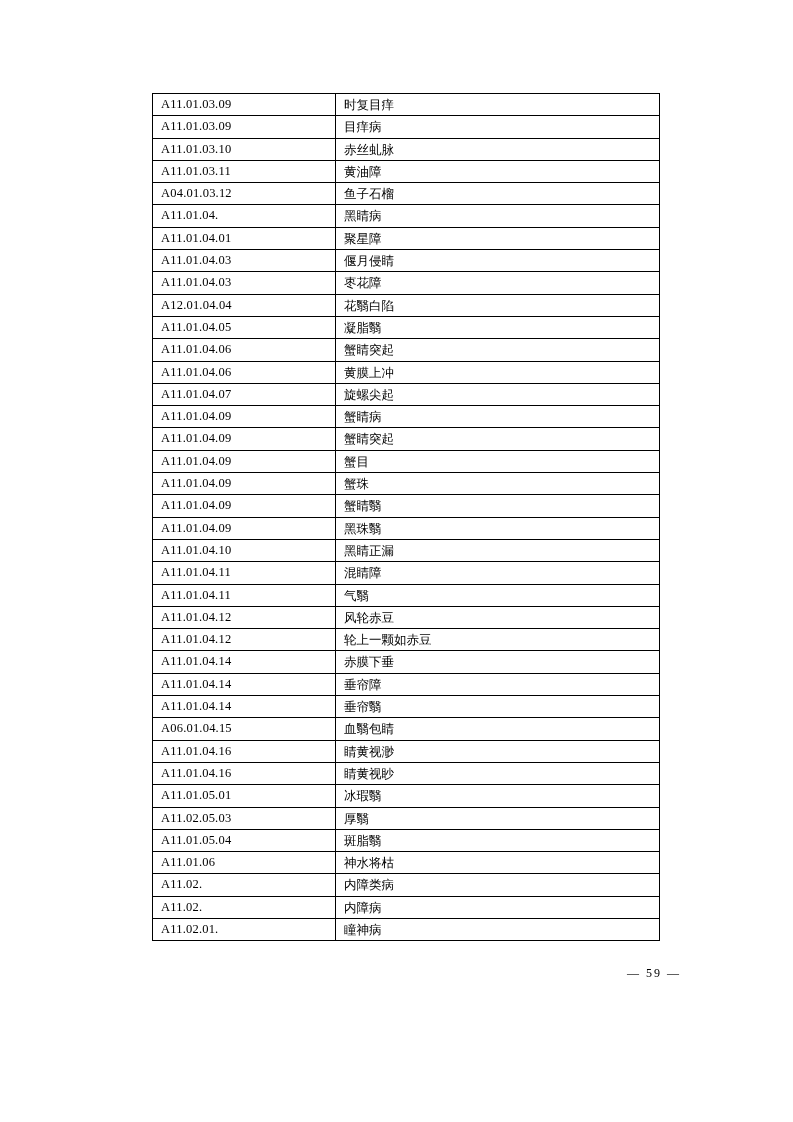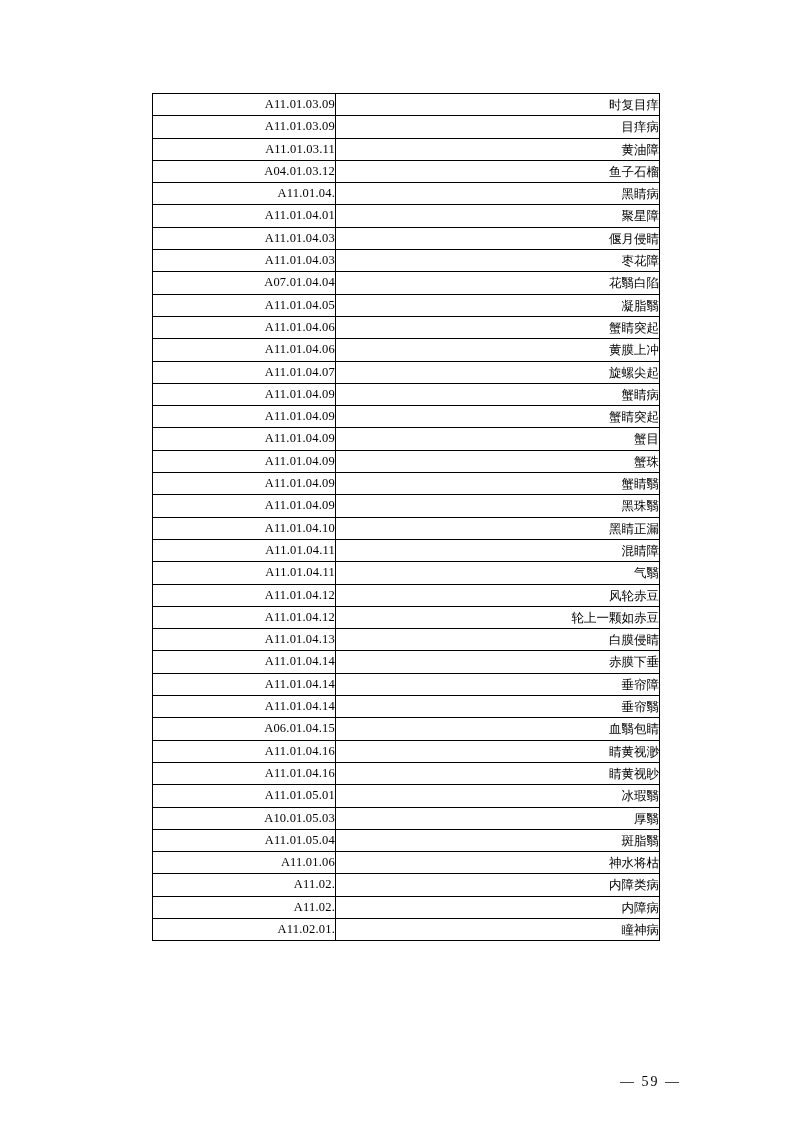--- a/index.html
+++ b/index.html
@@ -14,21 +14,20 @@
     color: #000000;
     position: relative;
     overflow: hidden;
   }
   .page {
     position: absolute;
     left: 0;
     top: 0;
     width: 793px;
     height: 928px;
-    text-align: right;
   }
   .doc-table {
     position: absolute;
     left: 152px;
     top: 93px;
     width: 489px;
     border-collapse: collapse;
     table-layout: fixed;
   }
   .doc-table td {
@@ -48,41 +47,45 @@
   }
   .col-name {
     width: 315px;
     font-family: "DejaVu Sans", "Liberation Sans", sans-serif;
     font-size: 12.5px;
     margin-top: 20px;
   }
   .page-number {
     position: absolute;
     right: 112px;
-    top: 1074px;
-    font-size: 14px;
+    top: 966px;
+    font-size: 12px;
     font-family: "Liberation Serif", "DejaVu Serif", serif;
     letter-spacing: 2px;
   }
 </style>
 </head>
 <body>
 
 <div class="page">
   <table class="doc-table">
     <tbody>
       <tr>
           <td class="col-code">A11.01.03.09</td>
           <td class="col-name">时复目痒</td>
         </tr>
       <tr>
           <td class="col-code">A11.01.03.09</td>
           <td class="col-name">目痒病</td>
         </tr>
       <tr>
+          <td class="col-code">A11.01.03.10</td>
+          <td class="col-name">赤丝虬脉</td>
+        </tr>
+      <tr>
           <td class="col-code">A11.01.03.11</td>
           <td class="col-name">黄油障</td>
         </tr>
       <tr>
           <td class="col-code">A04.01.03.12</td>
           <td class="col-name">鱼子石榴</td>
         </tr>
       <tr>
           <td class="col-code">A11.01.04.</td>
           <td class="col-name">黑睛病</td>
@@ -93,21 +96,21 @@
         </tr>
       <tr>
           <td class="col-code">A11.01.04.03</td>
           <td class="col-name">偃月侵睛</td>
         </tr>
       <tr>
           <td class="col-code">A11.01.04.03</td>
           <td class="col-name">枣花障</td>
         </tr>
       <tr>
-          <td class="col-code">A07.01.04.04</td>
+          <td class="col-code">A12.01.04.04</td>
           <td class="col-name">花翳白陷</td>
         </tr>
       <tr>
           <td class="col-code">A11.01.04.05</td>
           <td class="col-name">凝脂翳</td>
         </tr>
       <tr>
           <td class="col-code">A11.01.04.06</td>
           <td class="col-name">蟹睛突起</td>
         </tr>
@@ -157,24 +160,20 @@
         </tr>
       <tr>
           <td class="col-code">A11.01.04.12</td>
           <td class="col-name">风轮赤豆</td>
         </tr>
       <tr>
           <td class="col-code">A11.01.04.12</td>
           <td class="col-name">轮上一颗如赤豆</td>
         </tr>
       <tr>
-          <td class="col-code">A11.01.04.13</td>
-          <td class="col-name">白膜侵睛</td>
-        </tr>
-      <tr>
           <td class="col-code">A11.01.04.14</td>
           <td class="col-name">赤膜下垂</td>
         </tr>
       <tr>
           <td class="col-code">A11.01.04.14</td>
           <td class="col-name">垂帘障</td>
         </tr>
       <tr>
           <td class="col-code">A11.01.04.14</td>
           <td class="col-name">垂帘翳</td>
@@ -189,21 +188,21 @@
         </tr>
       <tr>
           <td class="col-code">A11.01.04.16</td>
           <td class="col-name">睛黄视眇</td>
         </tr>
       <tr>
           <td class="col-code">A11.01.05.01</td>
           <td class="col-name">冰瑕翳</td>
         </tr>
       <tr>
-          <td class="col-code">A10.01.05.03</td>
+          <td class="col-code">A11.02.05.03</td>
           <td class="col-name">厚翳</td>
         </tr>
       <tr>
           <td class="col-code">A11.01.05.04</td>
           <td class="col-name">斑脂翳</td>
         </tr>
       <tr>
           <td class="col-code">A11.01.06</td>
           <td class="col-name">神水将枯</td>
         </tr>

